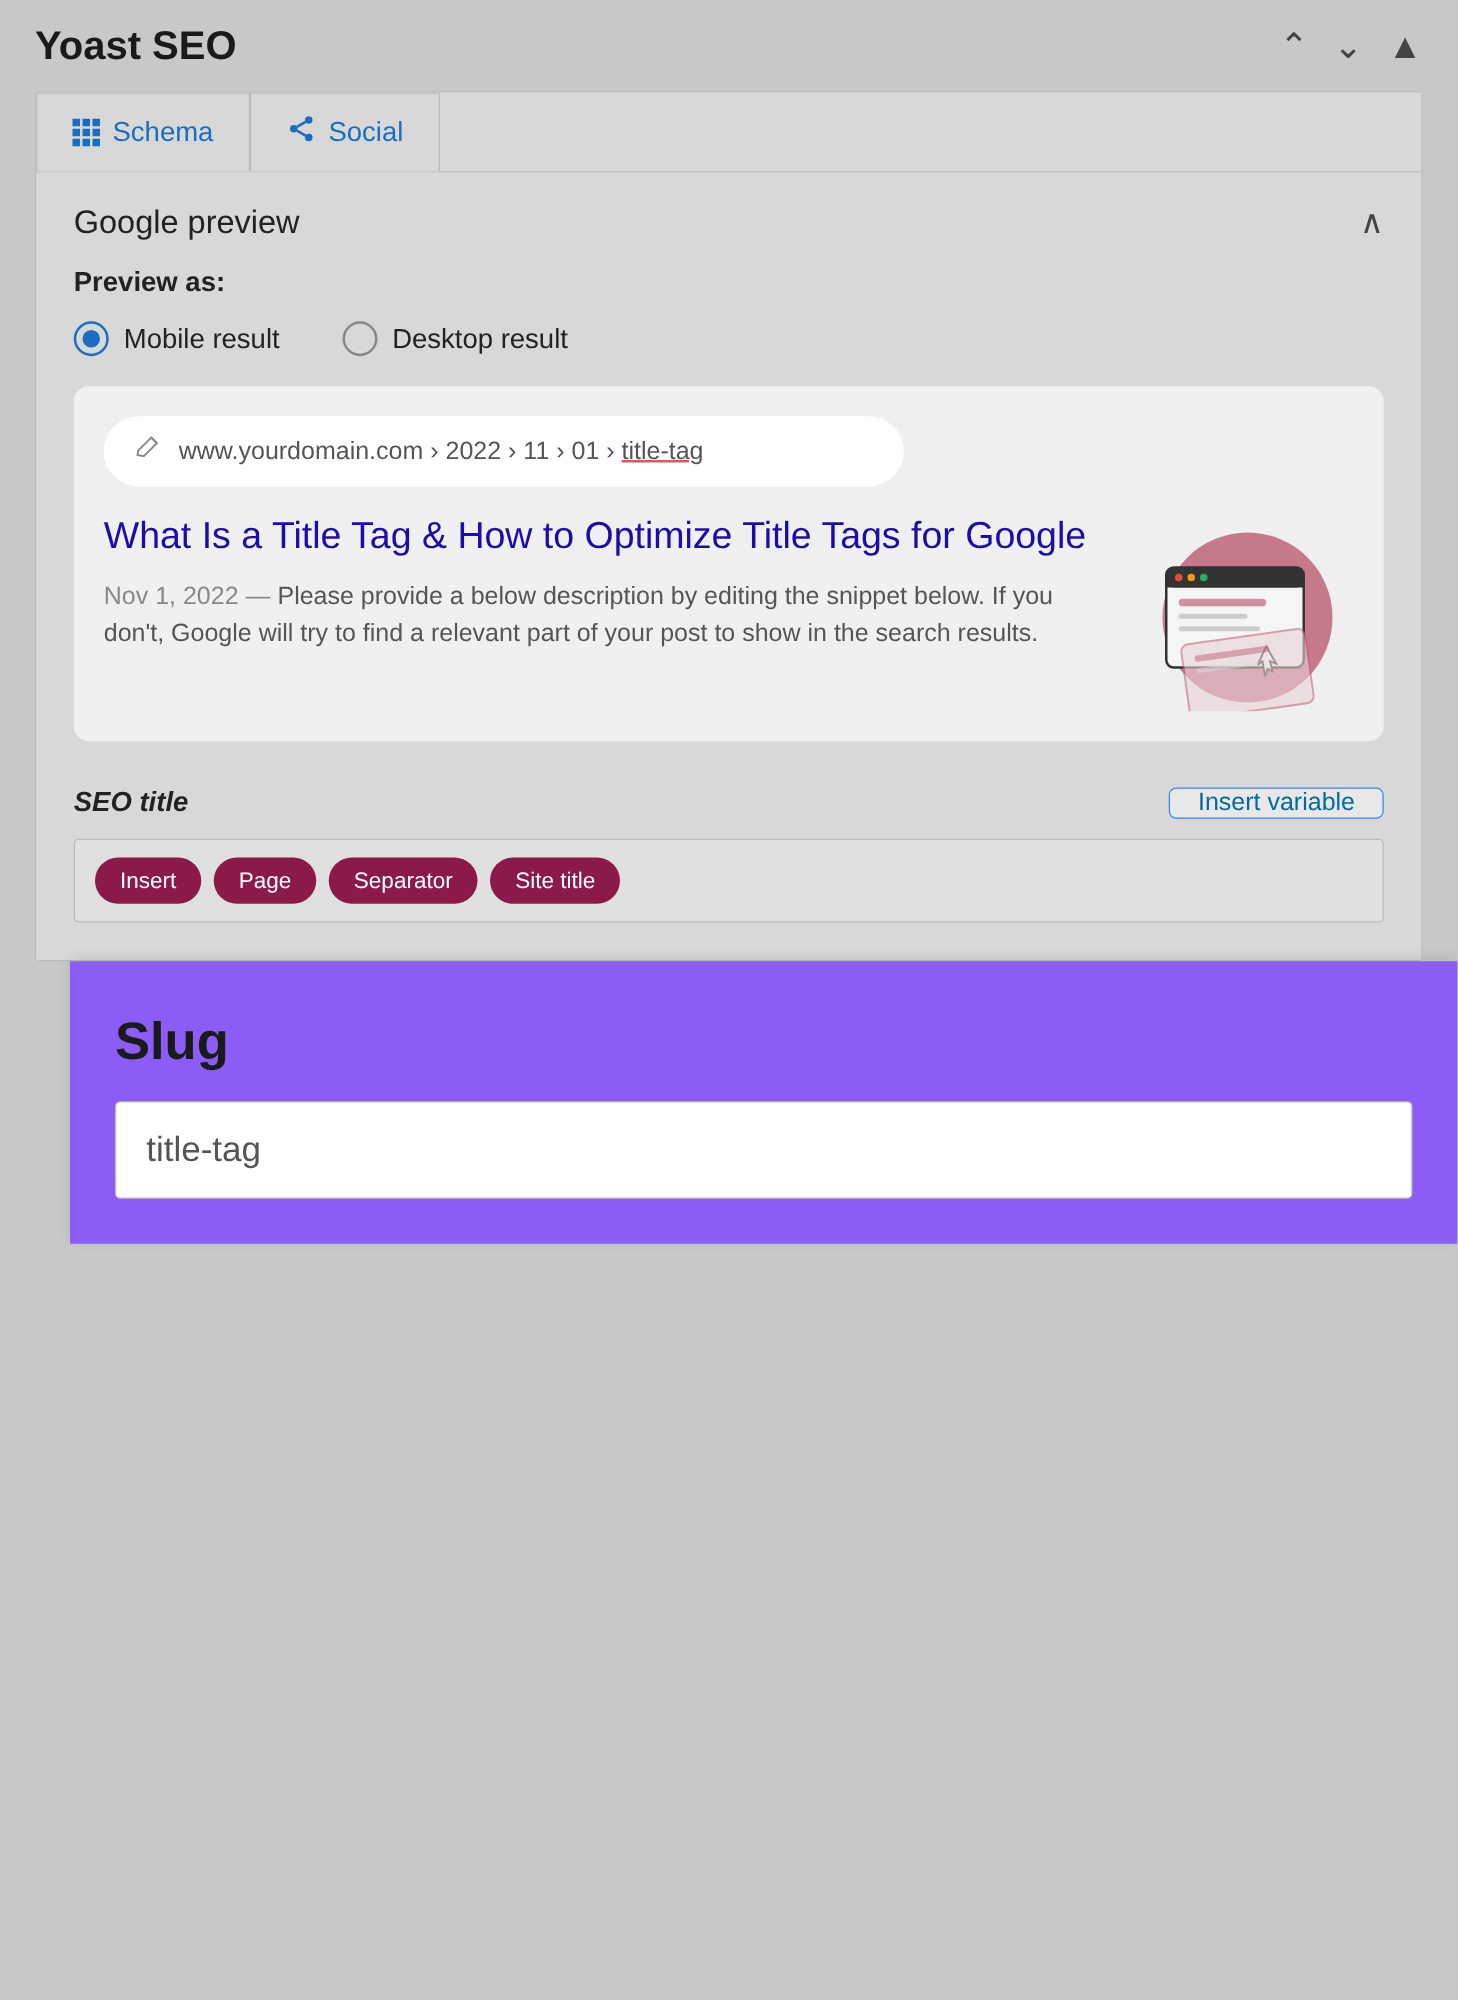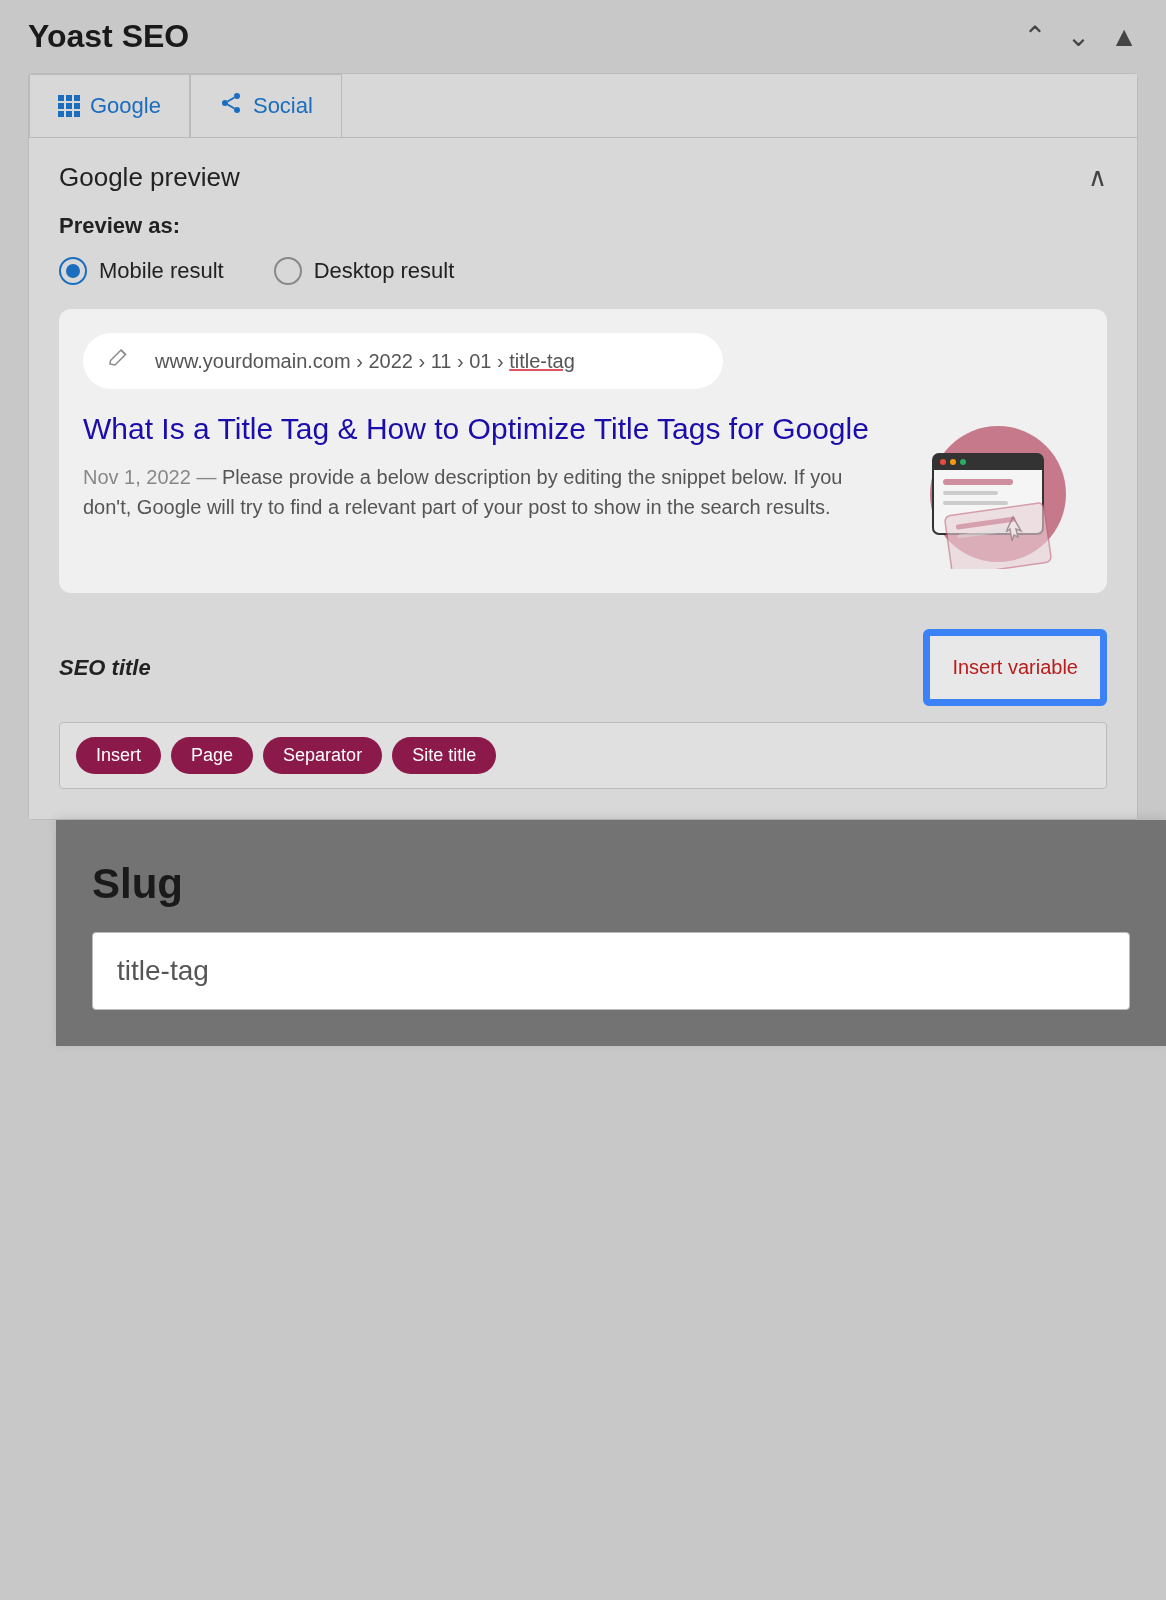--- a/index.html
+++ b/index.html
@@ -153,21 +153,21 @@
       margin-bottom: 36px;
     }
 
     
     .url-bar {
       background: #fff;
       border-radius: 30px;
       padding: 14px 24px;
       display: flex;
       align-items: center;
-      gap: 26px;
+      gap: 14px;
       margin-bottom: 20px;
       width: 640px;
     }
     .pencil-icon {
       font-size: 22px;
       color: #666;
     }
     .url-text {
       font-size: 20px;
       color: #555;
@@ -229,25 +229,25 @@
       margin-bottom: 16px;
     }
     .seo-title-label {
       font-size: 22px;
       font-weight: 700;
       color: #222;
       font-style: italic;
     }
     .insert-variable-btn {
       background: #e8e8e8;
-      border: 7px solid #3b82f6;
+      border: 1px solid #3b82f6;
       border-radius: 6px;
-      padding: 20px 22px;
+      padding: 0 22px;
       font-size: 20px;
-      color: #b91c1c;
+      color: #0369a1;
       cursor: pointer;
     }
 
     
     .chips-row {
       display: flex;
       gap: 10px;
       flex-wrap: wrap;
       background: #e0e0e0;
       border: 1px solid #bbb;
@@ -315,21 +315,21 @@
         <span style="background:#1a6dbf;display:block;"></span>
         <span style="background:#1a6dbf;display:block;"></span>
         <span style="background:#1a6dbf;display:block;"></span>
         <span style="background:#1a6dbf;display:block;"></span>
         <span style="background:#1a6dbf;display:block;"></span>
         <span style="background:#1a6dbf;display:block;"></span>
         <span style="background:#1a6dbf;display:block;"></span>
         <span style="background:#1a6dbf;display:block;"></span>
         <span style="background:#1a6dbf;display:block;"></span>
       </span>
-      <span>Google</span>
+      <span>Schema</span>
     </div>
     <div class="tab">
       <span style="font-size:22px;color:#1a6dbf;">
         <svg width="24" height="24" viewBox="0 0 24 24" fill="none">
           <circle cx="18" cy="5" r="3" fill="#1a6dbf"></circle>
           <circle cx="6" cy="12" r="3" fill="#1a6dbf"></circle>
           <circle cx="18" cy="19" r="3" fill="#1a6dbf"></circle>
           <line x1="8.59" y1="13.51" x2="15.42" y2="17.49" stroke="#1a6dbf" stroke-width="2"></line>
           <line x1="15.41" y1="6.51" x2="8.59" y2="10.49" stroke="#1a6dbf" stroke-width="2"></line>
         </svg>
@@ -415,18 +415,18 @@
 
     <div class="chips-row">
       <span class="chip">Insert</span>
       <span class="chip">Page</span>
       <span class="chip">Separator</span>
       <span class="chip">Site title</span>
     </div>
   </div>
 </div>
 
-<div class="slug-card" style="position:relative;margin:0 28px 0 28px;background:#737373;padding:40px 36px 36px 36px;">
+<div class="slug-card" style="position:relative;margin:0 28px 0 28px;background:#8b5cf6;padding:40px 36px 36px 36px;">
   <div class="slug-title">Slug</div>
   <div class="slug-input-wrapper">
     <input class="slug-input" type="text" value="title-tag" style="">
   </div>
 </div>
 
 </body></html>

